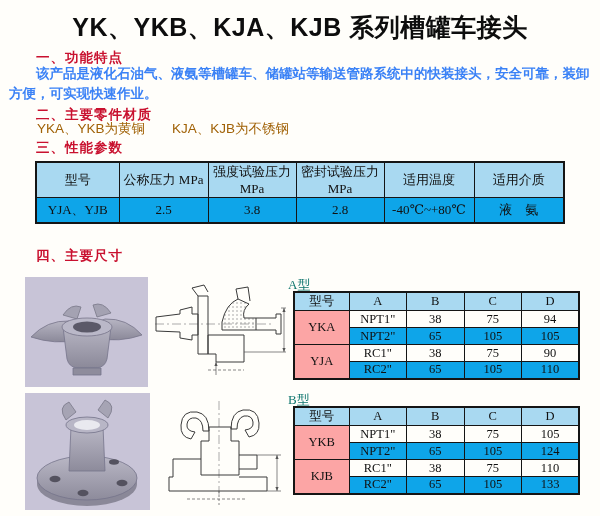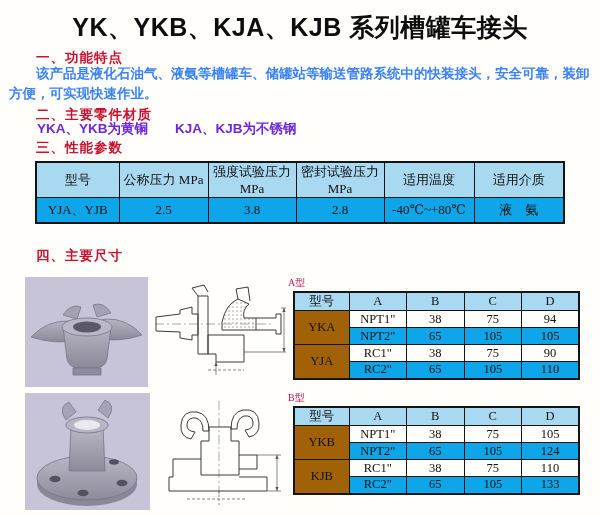--- a/index.html
+++ b/index.html
@@ -18,44 +18,44 @@
     position:absolute; left:36px; font-size:13.5px; font-weight:bold; color:#c9112f;
     letter-spacing:1px;
   }
   .s1{top:49px} .s2{top:106px} .s3{top:139px} .s4{top:247px}
   .body-text {
     position:absolute; left:9px; top:64px; width:586px;
     font-size:13.5px; line-height:19.5px; text-indent:2em; color:#3b82f6;
     font-weight:bold;
   }
   .mats {
-    position:absolute; left:37px; top:120px; font-size:13.5px; color:#6d28d9; font-weight:bold;
+    position:absolute; left:37px; top:120px; font-size:13.5px; color:#a16207; font-weight:normal;
   }
 
   table { border-collapse:collapse; text-align:center;
           font-family:"Liberation Serif","DejaVu Serif",serif; color:#111;border-radius:6px; }
   th { font-weight:normal; }
 
   .perf { position:absolute; left:35px; top:161px; width:528px;
           table-layout:fixed; font-size:13px; border:2px solid #151515; }
   .perf th,.perf td { border:1px solid #151515; height:25px; padding:0; }
   .perf thead th { background:#a9d9f1; }
 
   .dim { position:absolute; width:287px; table-layout:fixed; font-size:12.5px;
          border:2px solid #151515; }
   .dima { left:293px; top:291px; }
   .dimb { left:293px; top:406px; }
   .dim th,.dim td { border:1px solid #151515; height:17px; padding:0; }
   .dim thead th { background:#a9d9f1; }
   .dim th:first-child { width:55px; }
 
   tr.hl td { background:#0ea5e9; }
-  .dim td[rowspan] { background:#a16207; }
-
-  .dimlabel { position:absolute; left:288px; font-size:10px; color:#be185d;
+  .dim td[rowspan] { background:#fca5a5; }
+
+  .dimlabel { position:absolute; left:288px; font-size:13px; color:#0f766e;
               font-family:"Liberation Serif","DejaVu Serif",serif; }
   .la{top:276px} .lb{top:391px}
 
   .photo { position:absolute; background:#c8c4d7; }
   .photo1 { left:25px; top:277px; width:123px; height:110px; }
   .photo2 { left:25px; top:393px; width:125px; height:117px; }
   .draw { position:absolute; background:#fffefa; }
   .draw1 { left:152px; top:278px; width:136px; height:104px; }
   .draw2 { left:153px; top:397px; width:137px; height:112px; }
   svg { display:block; width:100%; height:100%; }

